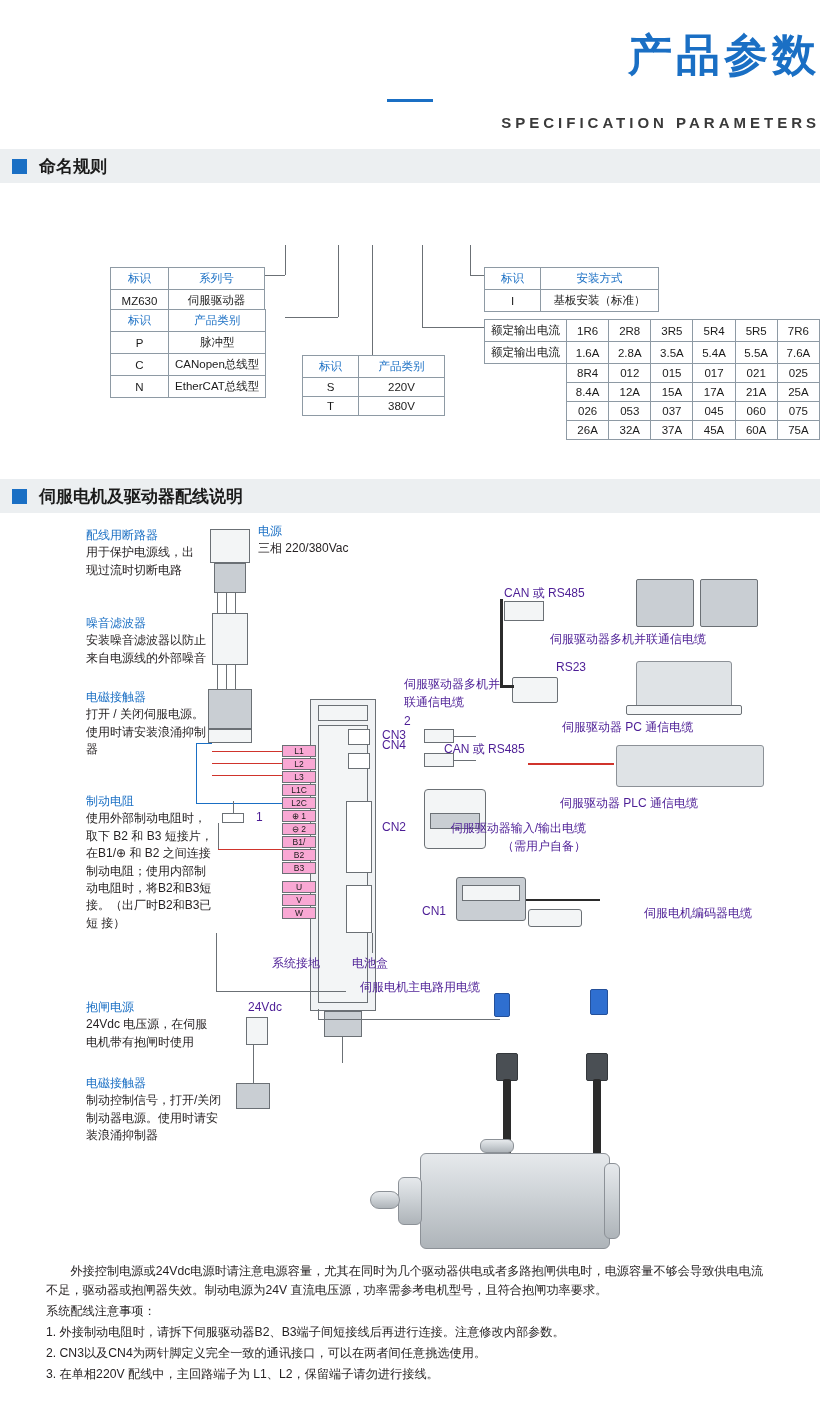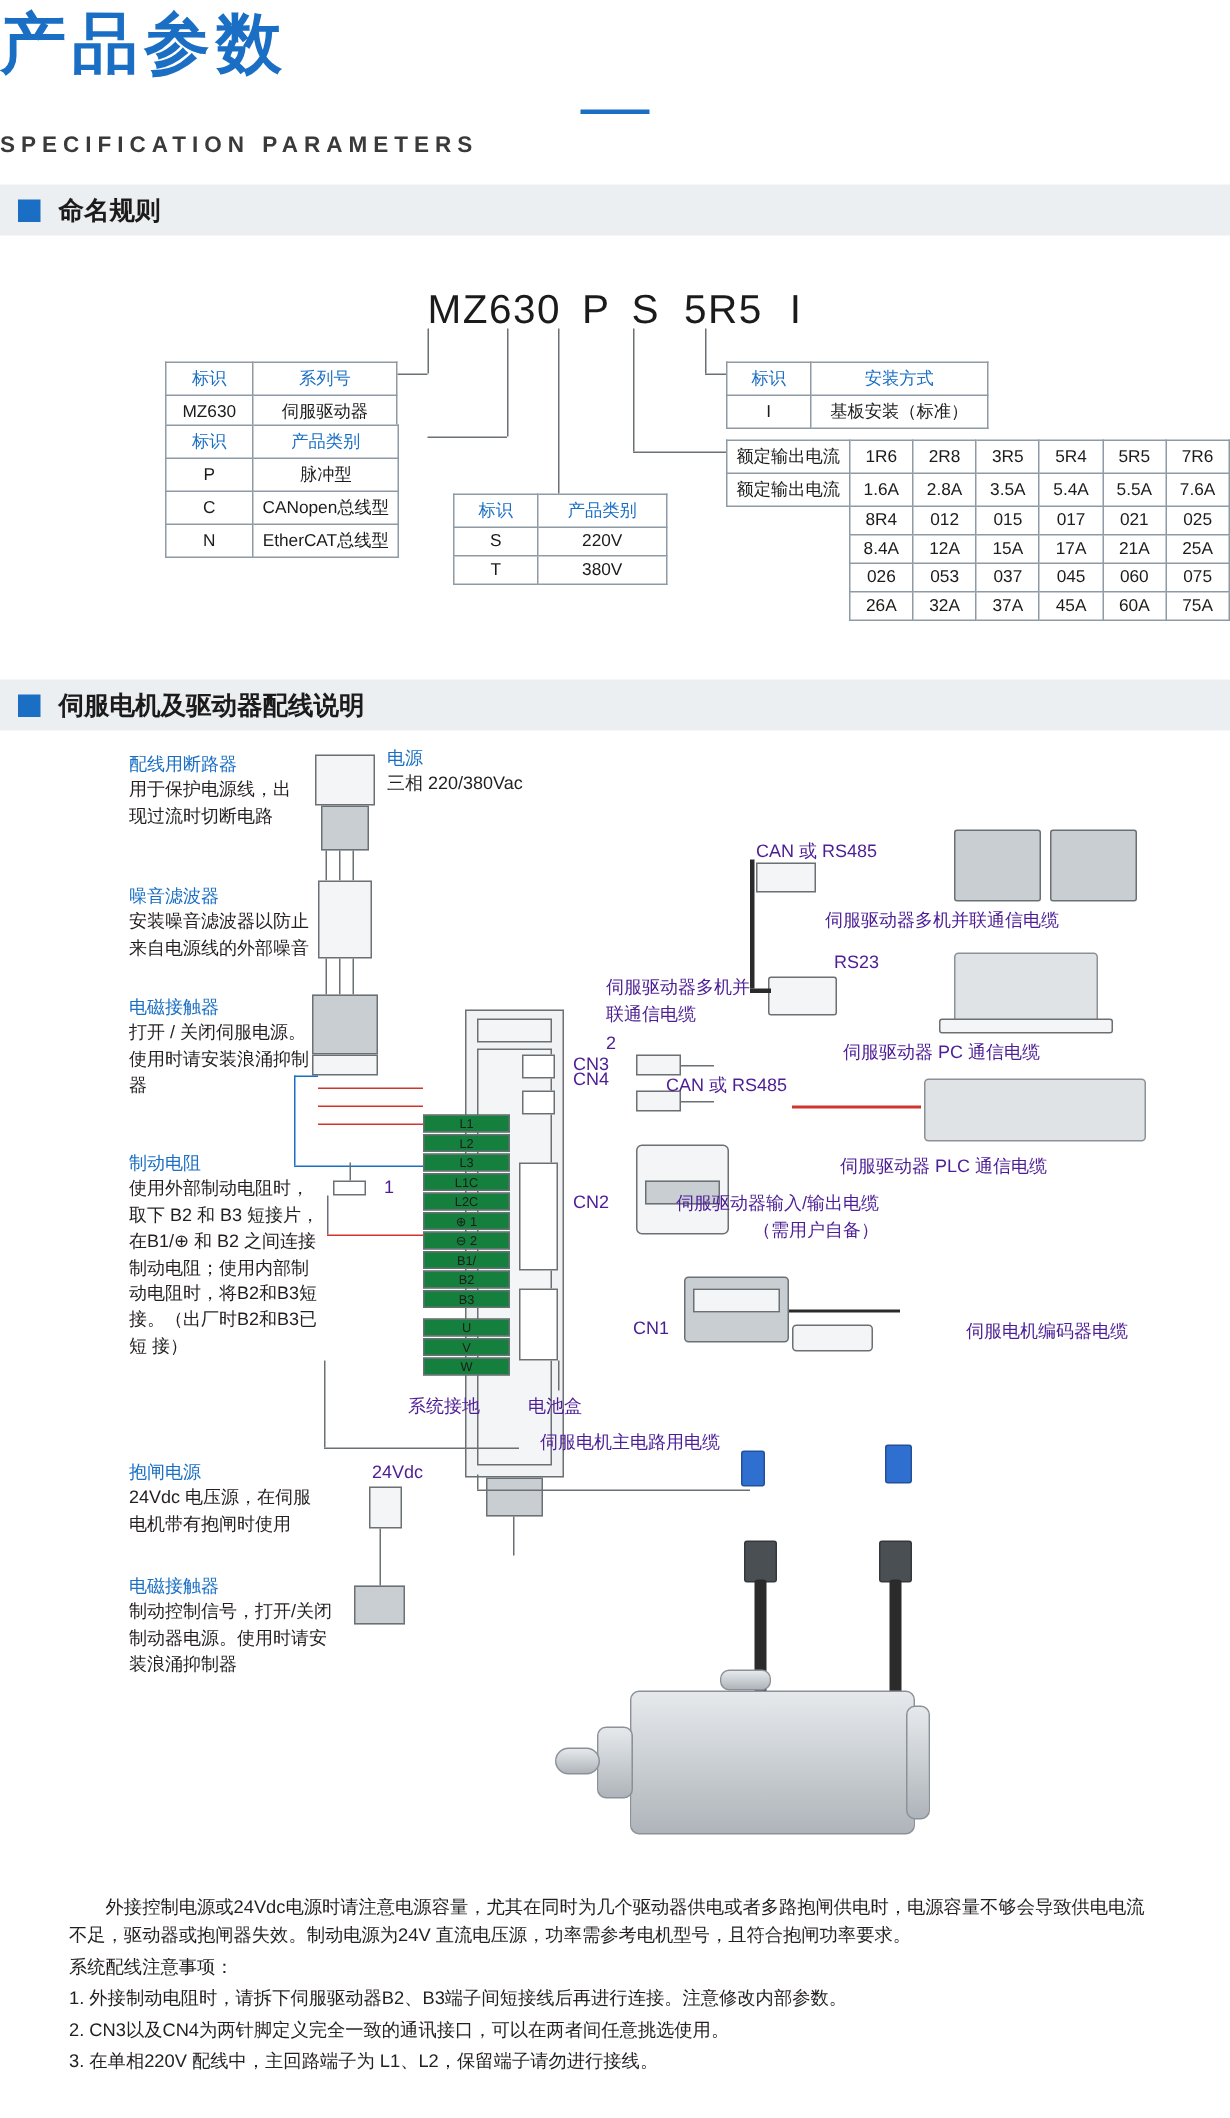--- a/index.html
+++ b/index.html
@@ -8,21 +8,21 @@
     width: 820px; height: 1412px;
     background: #ffffff;
     font-family: "Liberation Sans", sans-serif;
     color: #231f20;
     position: relative;
     overflow: hidden;
   }
   .page { position: relative; width: 820px; height: 1412px; }
 
   
-  .header { text-align:left; }
+  .header { text-align:right; padding-top: 26px; }
   .header .title {
     font-size: 44px; font-weight: bold; color: #1a6fc4; letter-spacing: 4px;
     font-family: "DejaVu Sans", sans-serif;
   }
   .header .rule {
     width: 46px; height: 3px; background: #1a6fc4; margin: 14px auto 12px auto;
   }
   .header .subtitle {
     font-size: 15px; letter-spacing: 4px; color: #3a3a3a; font-weight: bold;
   }
@@ -98,22 +98,22 @@
   
   .box { position:absolute; border:1px solid #6b7075; background:#e9ecef; }
   .dk  { background:#c9ced3; }
   .lt  { background:#f3f5f6; }
   .ln  { position:absolute; background:#6b7075; }
   .ln.red { background:#d0342c; }
   .ln.blue{ background:#1a6fc4; }
 
   
   .term {
-    position:absolute; width: 58px; height: 12px; border:1px solid #6b7075;
-    background:#15803d; font-size: 8.5px; line-height: 10px; text-align:center; color:#1b1b1b;margin-top:24px;
+    position:absolute; width: 34px; height: 12px; border:1px solid #6b7075;
+    background:#f9a8d4; font-size: 8.5px; line-height: 10px; text-align:center; color:#1b1b1b;
   }
 
   
   .footer { position:absolute; left: 0; top: 1262px; width: 820px; padding: 0 46px; }
   .footer p { margin: 0 0 2px 0; font-size: 12.2px; line-height: 1.55; color:#231f20; }
   .footer p.ind { text-indent: 2em; }
 
   .motor-body {
     position:absolute; border-radius: 6px;
     background: linear-gradient(180deg,#e6e9ec 0%,#cdd2d6 45%,#aeb4b9 100%);
@@ -137,23 +137,20 @@
     <div class="subtitle">SPECIFICATION PARAMETERS</div>
   </div>
 
   <div class="section-bar">
     <div class="sq"></div>
     <div class="lbl">命名规则</div>
   </div>
 
   <div class="naming">
 
-    <div class="code-row">
-      <span class="c-mz">MZ630</span><span class="c-p">P</span><span class="c-s">S</span><span class="c-5r5">5R5</span><span class="c-i">I</span>
-    </div>
 
     <div class="lines">
 
       <div class="ln" style="left:285px; top:62px; width:1px; height:30px;"></div>
       <div class="ln" style="left:285px; top:92px; width:52px; height:1px; transform:translateX(-52px);"></div>
 
       <div class="ln" style="left:338px; top:62px; width:1px; height:72px;"></div>
       <div class="ln" style="left:285px; top:134px; width:53px; height:1px;"></div>
 
       <div class="ln" style="left:372px; top:62px; width:1px; height:118px;"></div>

